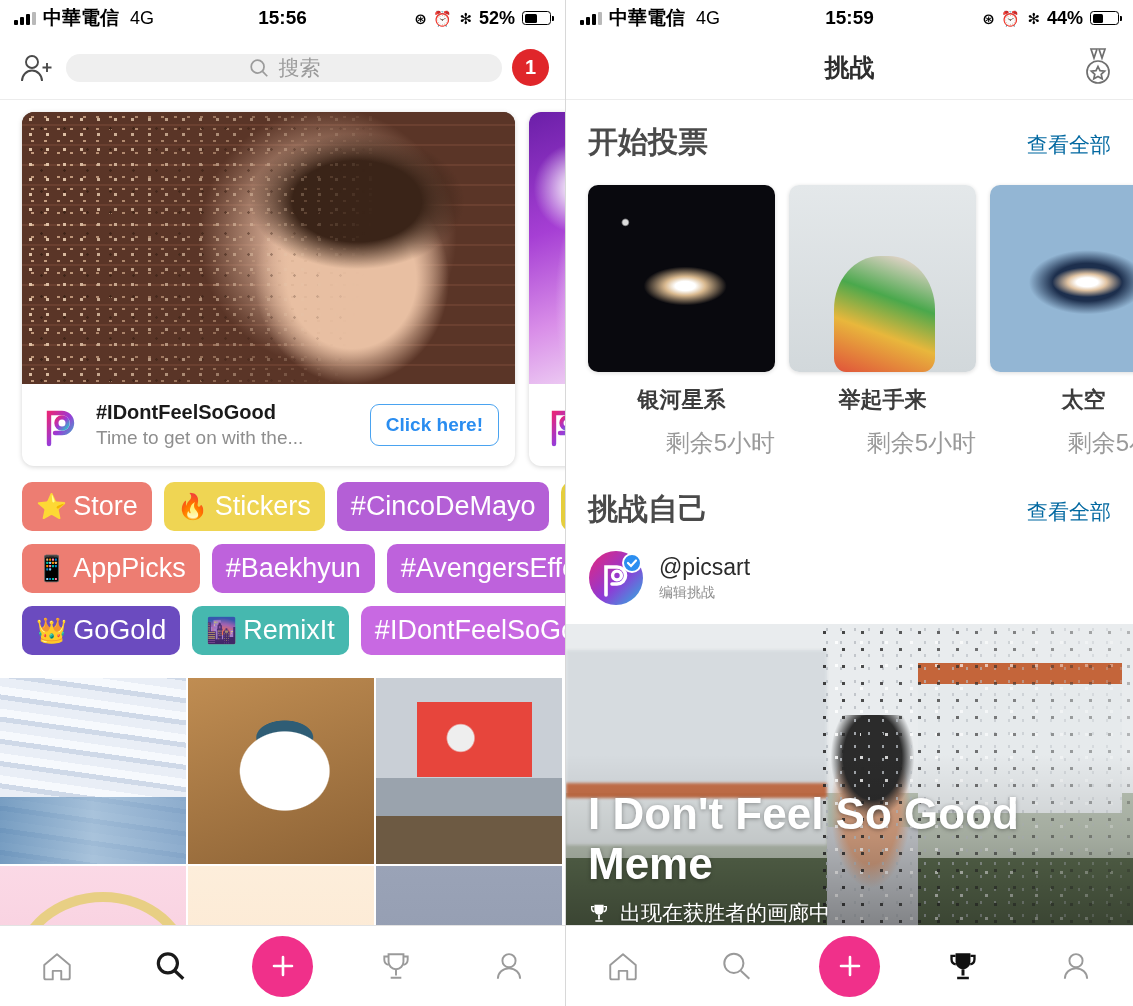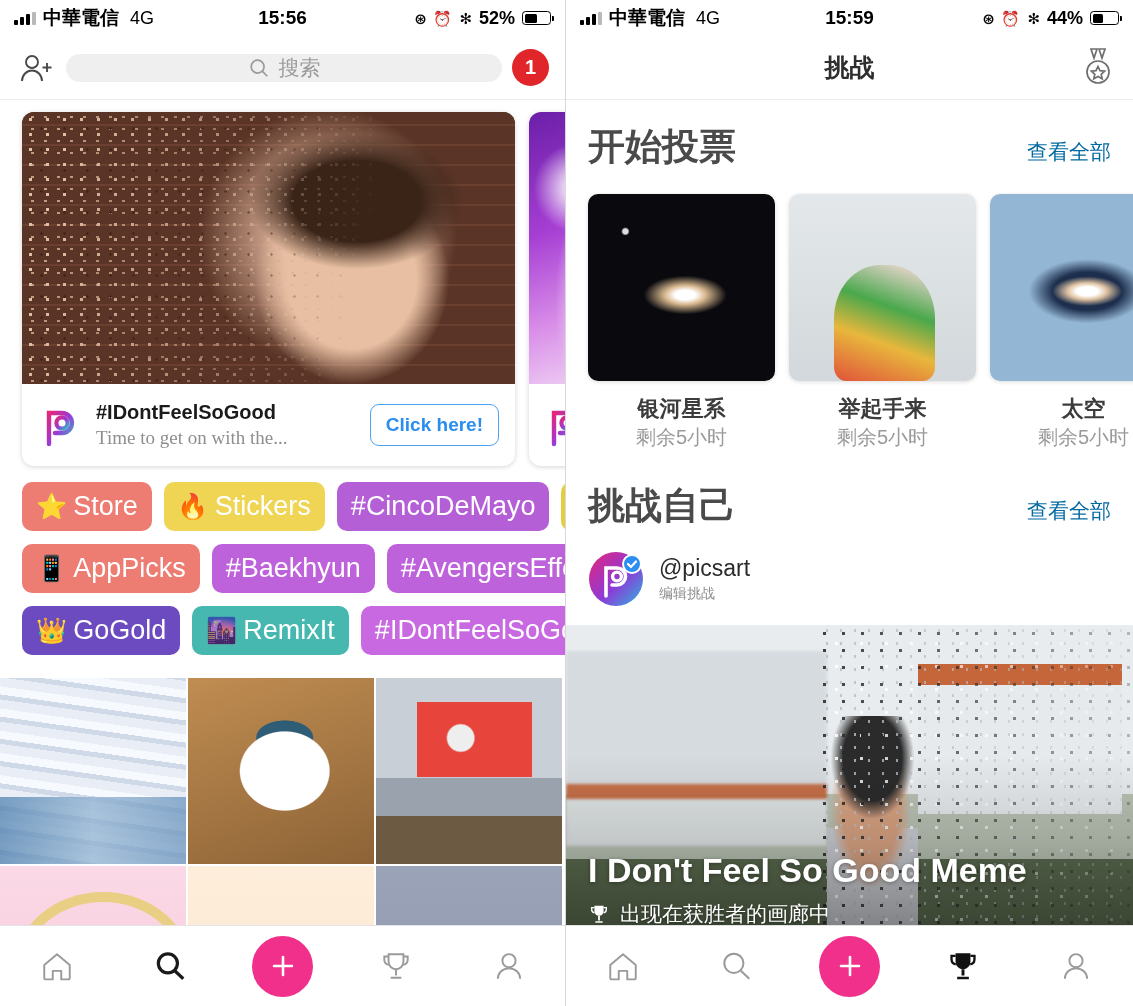--- a/index.html
+++ b/index.html
@@ -46,21 +46,21 @@
   .cardrow { display:flex; gap:14px; padding:12px 0 10px 22px; }
   .bigcard { width:493px; flex:0 0 auto; background:#fff; border-radius:12px;
              box-shadow:0 1px 5px rgba(0,0,0,.17); overflow:hidden; }
   .bigcard .pic { height:272px; position:relative; overflow:hidden; }
   .cardfoot { height:82px; display:flex; align-items:center; padding:0 16px; gap:13px; }
   .pa-logo { width:45px; height:45px; flex:0 0 auto; }
   .cf-text { flex:1; min-width:0; }
   .cf-title { font-size:20px; font-weight:bold; color:#1a1a1a; white-space:nowrap;
               overflow:hidden; text-overflow:ellipsis; }
   .cf-sub { font-size:19px; color:#8e8e8e; margin-top:3px; white-space:nowrap;
-            overflow:hidden; text-overflow:ellipsis;font-family:Liberation Serif, serif; }
+            overflow:hidden; text-overflow:ellipsis; }
   .clickbtn { flex:0 0 auto; border:1.6px solid #4aa3f0; color:#2a8df0; background:#fff;
               border-radius:9px; padding:9px 15px; font-size:19px; font-weight:bold;
               font-family:inherit; cursor:pointer; }
   .sidecard { width:120px; flex:0 0 auto; background:#fff; border-radius:12px;
               box-shadow:0 1px 5px rgba(0,0,0,.17); overflow:hidden; }
   .sidecard .pic { height:272px; }
   .sidecard .sf { height:82px; display:flex; align-items:center; padding-left:14px; }
 
   
   .hero-photo { width:100%; height:100%;
@@ -118,30 +118,30 @@
   .g-slate { background:linear-gradient(180deg,#9aa3b7,#8e97ab); }
 
   
   .navbar { height:64px; display:flex; align-items:center; justify-content:center;
             position:relative; border-bottom:1px solid #ececec; }
   .navtitle { font-size:25px; font-weight:bold; color:#2e2e2e; }
   .medal { position:absolute; right:18px; top:50%; transform:translateY(-50%); }
 
   .sec { padding:22px 22px 0 22px; }
   .sechead { display:flex; align-items:baseline; justify-content:space-between; }
-  .sectitle { font-size:37px; font-weight:bold; color:#4a4a4a; }
+  .sectitle { font-size:30px; font-weight:bold; color:#4a4a4a; }
   .seclink { font-size:21px; color:#0369a1; font-family:inherit; background:none;
              border:none; cursor:pointer; padding:0; }
 
   .thumbs { display:flex; gap:14px; margin-top:22px; }
   .thumb { width:187px; flex:0 0 auto; }
   .thumb .t-img { width:187px; height:187px; border-radius:10px; overflow:hidden;
                   box-shadow:0 1px 4px rgba(0,0,0,.14); }
   .t-name { text-align:center; font-size:22px; font-weight:bold; color:#3c3c3c; margin-top:13px; }
-  .t-left { text-align:center; font-size:20px; color:#9a9a9a; margin-top:0; }
+  .t-left { text-align:right; font-size:24px; color:#9a9a9a; margin-top:12px; }
   .t-galaxy1 { width:100%; height:100%;
       background:radial-gradient(ellipse 30% 14% at 52% 54%, #fff 0 18%, #d9b98f 36%, rgba(0,0,0,0) 74%),
                  radial-gradient(circle at 20% 20%, #ddd 0 1.2%, rgba(0,0,0,0) 2%),
                  #09090e; }
   .t-hands { width:100%; height:100%; position:relative;
       background:linear-gradient(180deg,#e4e8ea,#d2d8db); }
   .t-hands::after { content:""; position:absolute; left:24%; bottom:0; width:54%; height:62%;
       background:linear-gradient(20deg,#e0523a,#e8b73c 36%,#4aa84c 62%,#d8d0c0 90%);
       border-radius:46% 46% 12% 12%; }
   .t-galaxy2 { width:100%; height:100%;
@@ -172,21 +172,21 @@
       background-image:
         radial-gradient(#2a2a2a 1.7px, transparent 1.8px),
         radial-gradient(#ffffff 1.6px, transparent 1.7px),
         radial-gradient(#b9bec4 1.3px, transparent 1.4px);
       background-size:19px 17px, 25px 23px, 14px 13px;
       background-position:0 0, 9px 7px, 5px 12px;
       -webkit-mask-image:linear-gradient(90deg, rgba(0,0,0,.9) 0%, rgba(0,0,0,.65) 46%, rgba(0,0,0,.25) 100%);
               mask-image:linear-gradient(90deg, rgba(0,0,0,.9) 0%, rgba(0,0,0,.65) 46%, rgba(0,0,0,.25) 100%); }
   .banner-shade { position:absolute; inset:0;
       background:linear-gradient(0deg, rgba(0,0,0,.42) 0%, rgba(0,0,0,.12) 34%, rgba(0,0,0,0) 60%); }
-  .banner-title { position:absolute; left:22px; bottom:60px; font-size:34px; font-weight:bold;
+  .banner-title { position:absolute; left:22px; bottom:60px; font-size:44px; font-weight:bold;
       color:#fff; text-shadow:0 1px 4px rgba(0,0,0,.35); }
   .banner-meta { position:absolute; left:22px; bottom:22px; display:flex;
       align-items:center; gap:10px; font-size:21px; color:#fff;
       text-shadow:0 1px 3px rgba(0,0,0,.4); }
   .daysleft { position:absolute; right:22px; bottom:18px; background:#f5e85a; color:#2b2b2b;
       font-size:23px; font-weight:bold; border-radius:7px; padding:7px 14px; }
 
   
   .tabbar { position:absolute; left:0; bottom:0; width:100%; height:81px; background:#fff;
             border-top:1px solid #e3e3e3; display:flex; align-items:center; }

